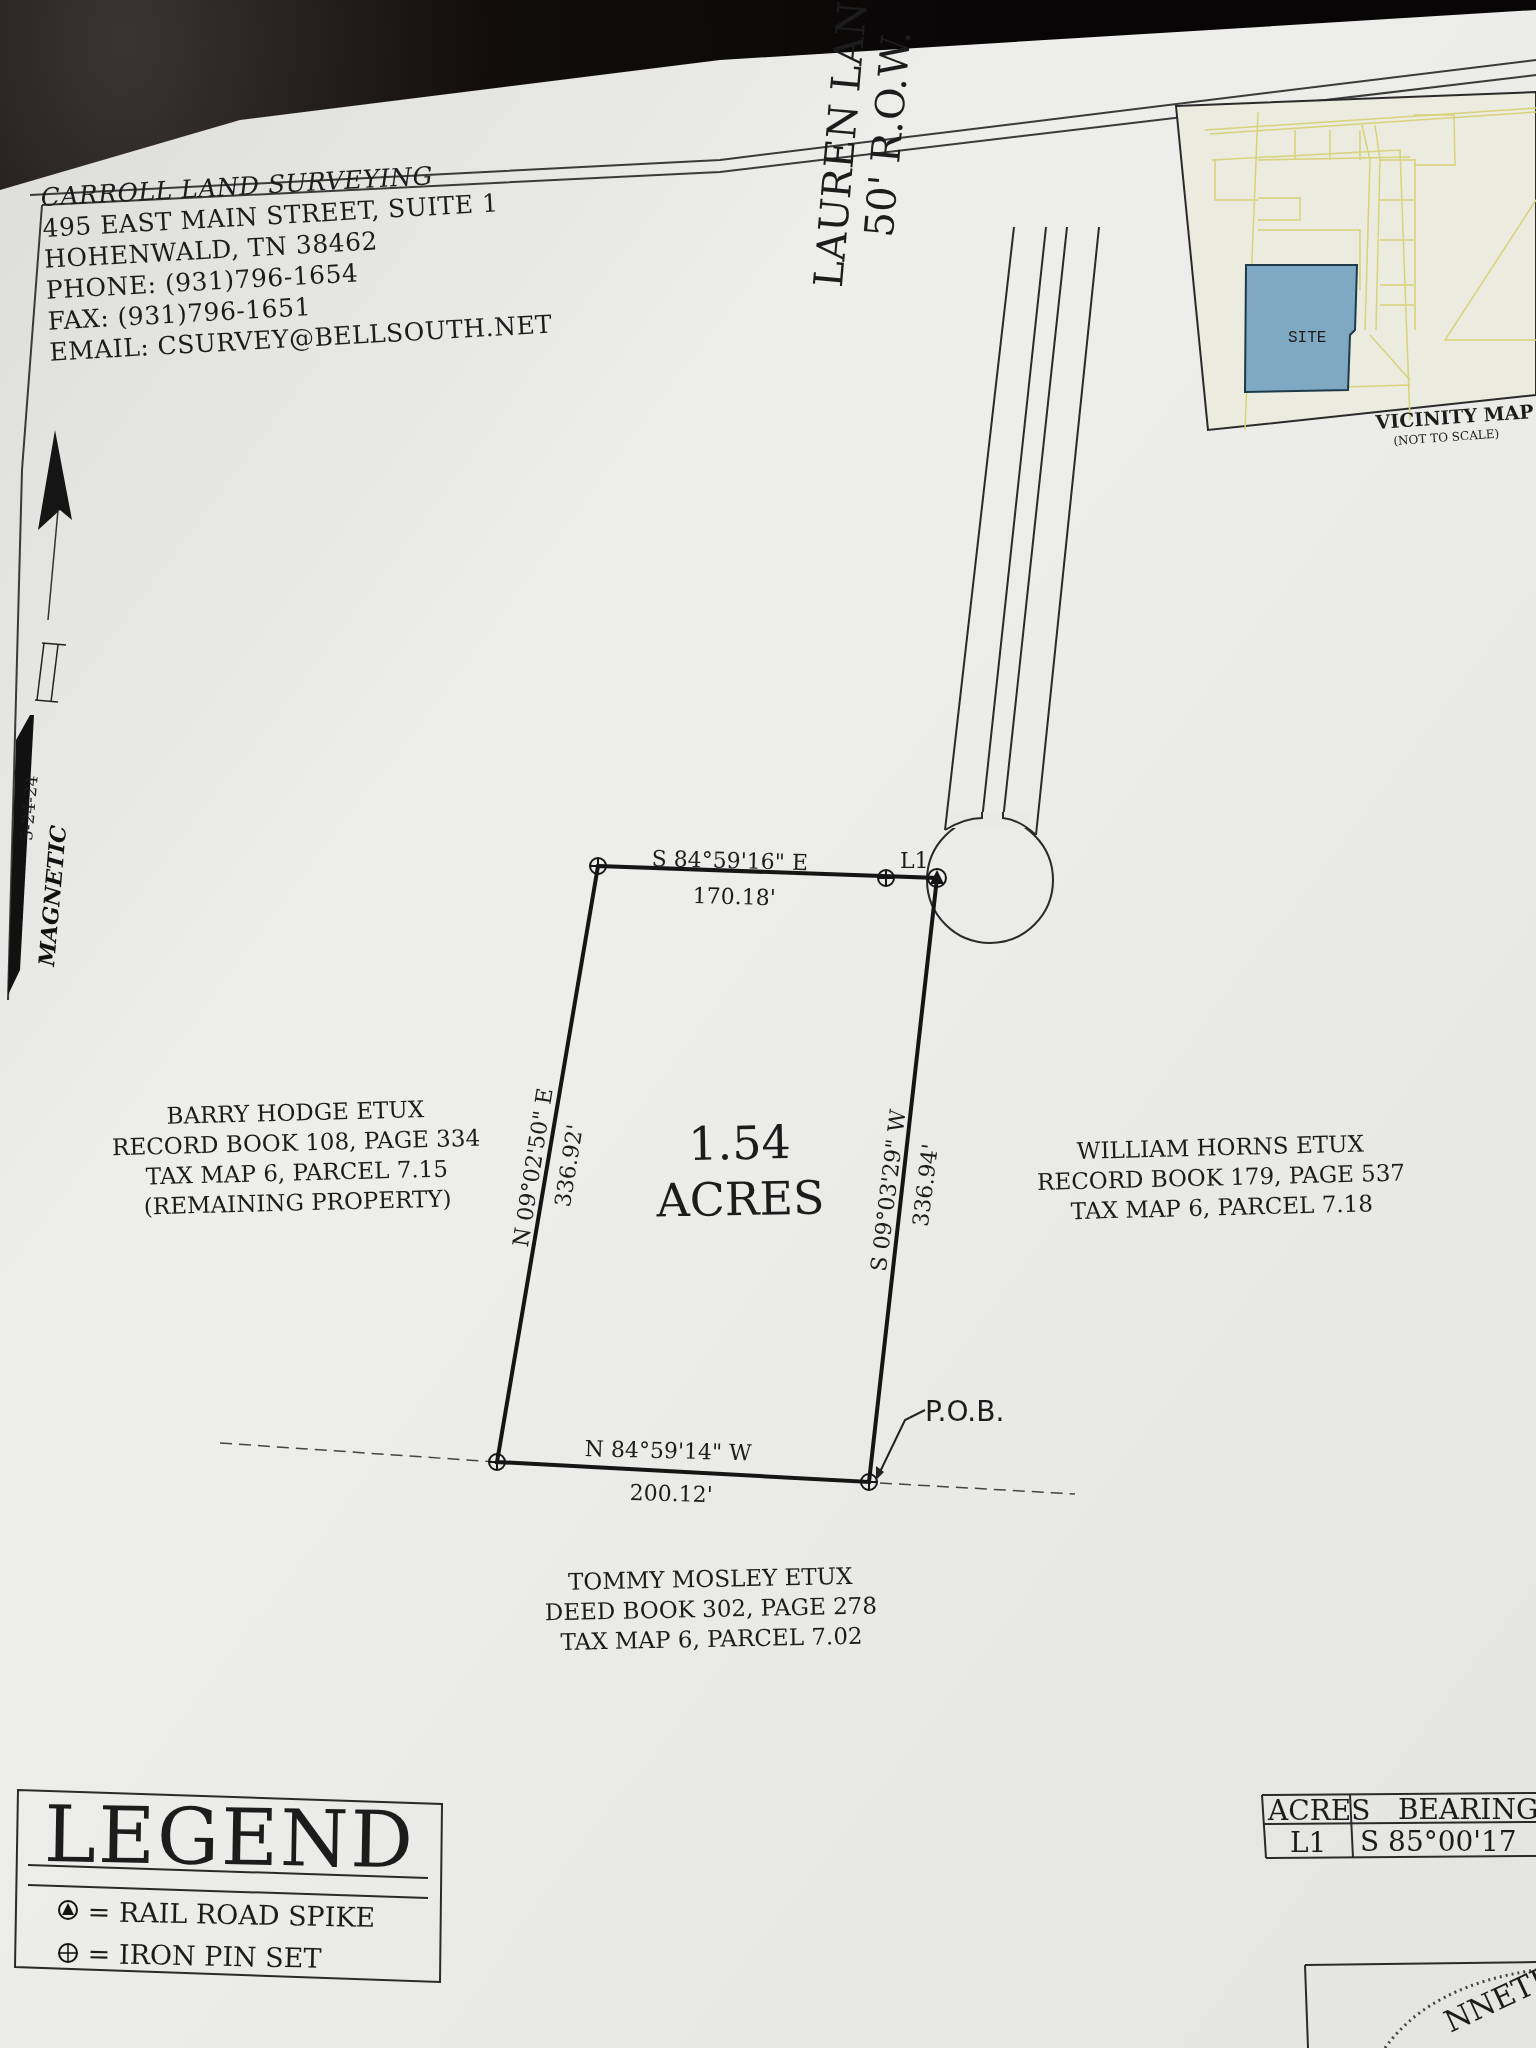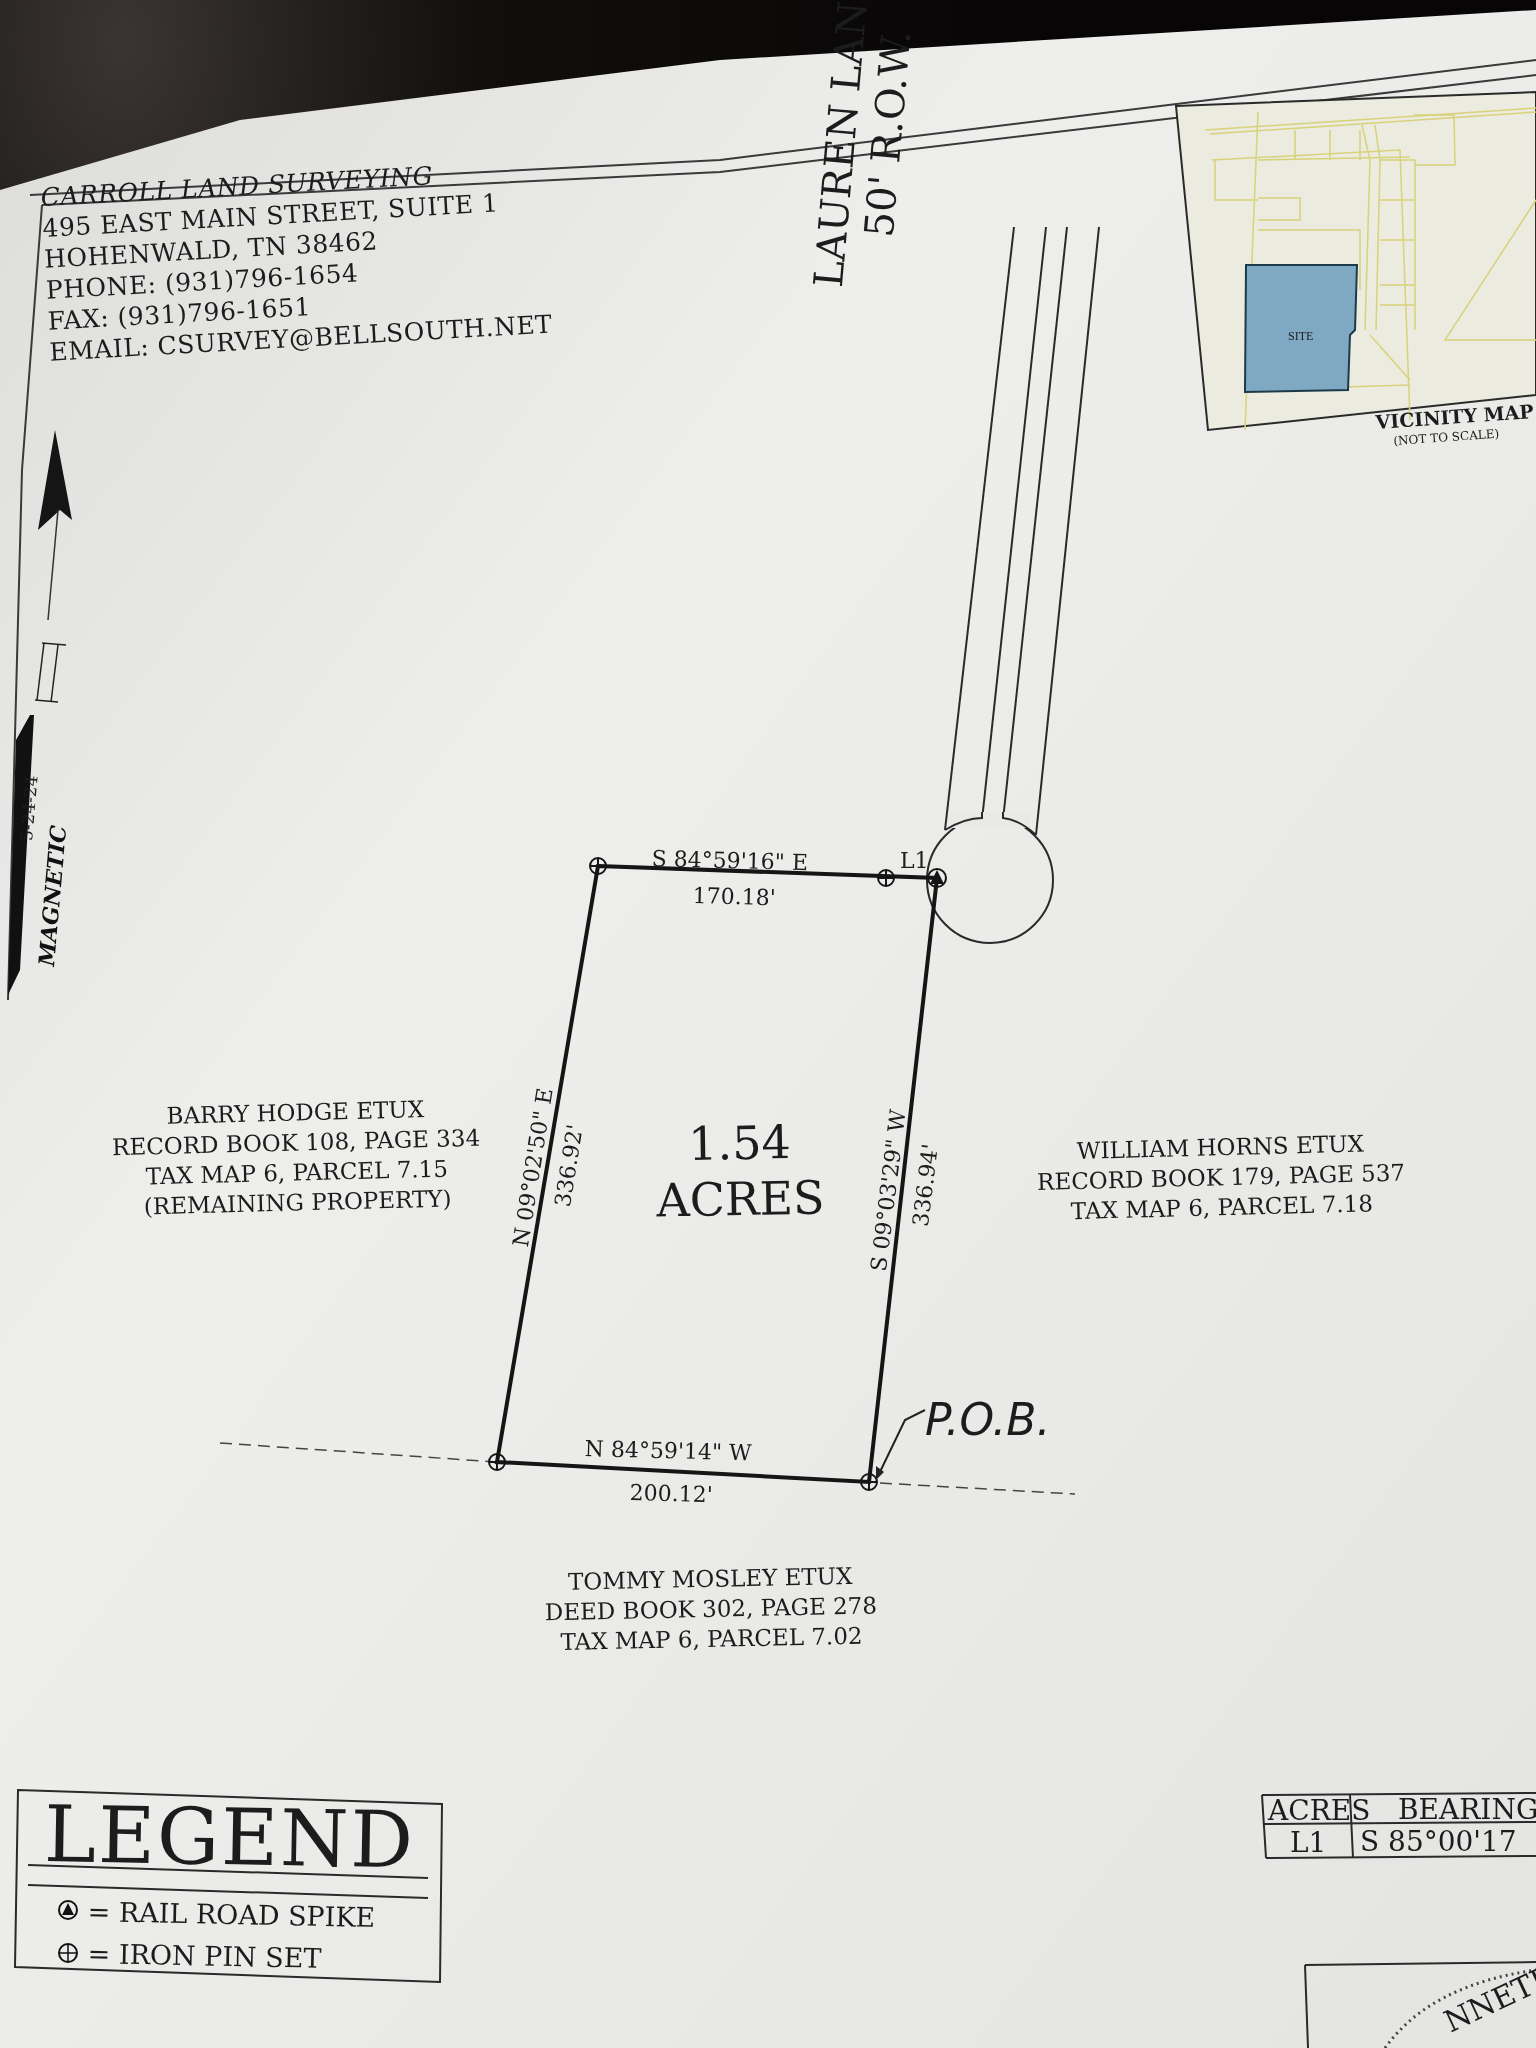--- a/index.html
+++ b/index.html
@@ -18,21 +18,21 @@
   .acres { left: 640px; top: 1115px; font-size: 46px; text-align: center; width: 200px; transform: rotate(-1deg); }
   .acres div { line-height: 56px; }
   .owner { font-size: 23px; text-align: center; }
   .owner div { line-height: 30px; }
   .brg { font-size: 22px; }
   .vic-title { font-size: 19px; font-weight: bold; }
   .vic-sub { font-size: 12px; }
   .legend-title { left: 45px; top: 1795px; font-size: 78px; letter-spacing: 2px; transform: rotate(1deg); transform-origin: left top; }
   .legend-item { font-size: 27px; transform: rotate(1.2deg); transform-origin: left top; }
   .ltab { font-size: 28px; }
-  .pob { font-family: "DejaVu Sans", sans-serif; font-style: italic; font-size: 44px; }
+  .pob { font-family: "DejaVu Sans", sans-serif; font-size: 28px; }
 </style>
 </head>
 <body>
 
 <div class="bg-dark"></div>
 
 <div class="paper">
   <svg width="1536" height="2048" viewBox="0 0 1536 2048">
     <defs>
       <linearGradient id="paperShade" x1="0" y1="0" x2="1" y2="1">
@@ -168,21 +168,21 @@
   </div>
 
   <div class="txt magnetic" style="left:35px; top:965px; transform: rotate(-85deg); transform-origin:left top; color:#111;">MAGNETIC</div>
   <div class="txt date" style="left:18px; top:840px; transform: rotate(-85deg); transform-origin:left top;">5-24-24</div>
 
   <div class="txt road-label">
     <div>LAUREN LANE</div>
     <div>50' R.O.W.</div>
   </div>
 
-  <div class="txt" style="left:1288px; top:330px; font-size:12px; font-family:Liberation Serif, serif;">SITE</div>
+  <div class="txt" style="left:1288px; top:330px; font-size:16px; font-family:Liberation Mono, monospace;">SITE</div>
   <div class="txt vic-title" style="left:1375px; top:413px; transform: rotate(-4deg); transform-origin:left top;">VICINITY MAP</div>
   <div class="txt vic-sub" style="left:1393px; top:435px; transform: rotate(-4deg); transform-origin:left top;">(NOT TO SCALE)</div>
 
   <div class="txt brg" style="left:652px; top:848px; transform: rotate(1.5deg); transform-origin:left top;">S 84°59'16" E</div>
   <div class="txt brg" style="left:693px; top:885px; transform: rotate(1.5deg); transform-origin:left top;">170.18'</div>
   <div class="txt brg" style="left:900px; top:850px;">L1</div>
 
   <div class="txt brg" style="left:510px; top:1245px; transform: rotate(-81deg); transform-origin:left top;">N 09°02'50" E</div>
   <div class="txt brg" style="left:552px; top:1205px; transform: rotate(-81deg); transform-origin:left top;">336.92'</div>
 

